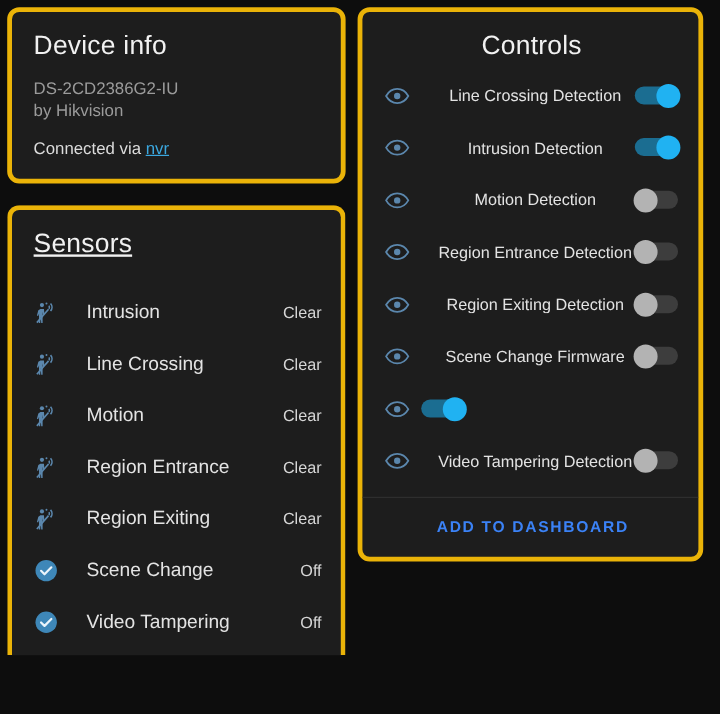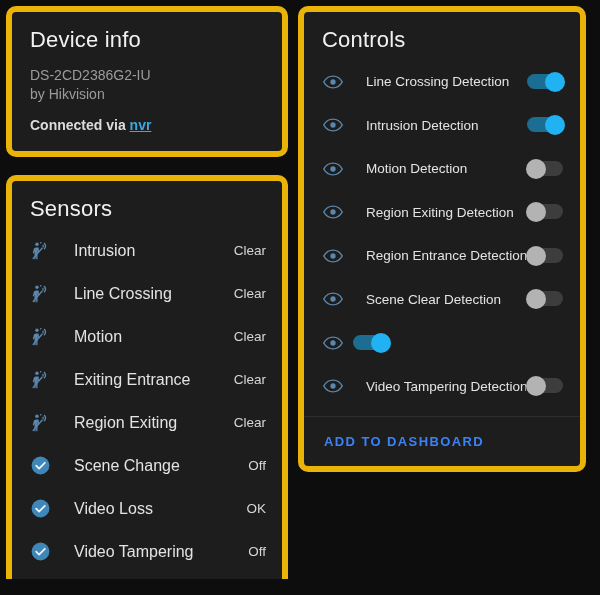--- a/index.html
+++ b/index.html
@@ -24,25 +24,25 @@
     padding: 6px 8px 0 6px;
     box-sizing: border-box;
     align-items: flex-start;
   }
   .col {
     display: flex;
     flex-direction: column;
     gap: 18px;
   }
   .col-left { width: 282px; }
-  .col-right { width: 288px; }
+  .col-right { width: 288px; text-align: center; }
 
   .card {
     background: #1d1d1d;
-    border: 6px solid #eab308;
+    border: 4px solid #eab308;
     border-radius: 10px;
     box-sizing: border-box;
     overflow: hidden;
   }
   .card-pad { padding: 16px 16px 16px 18px; }
 
   .card-title {
     font-size: 22px;
     font-weight: 400;
     color: #f1f1f1;
@@ -50,21 +50,21 @@
     margin: 0 0 14px 0;
     line-height: 1.1;
   }
 
   
   .dev-line {
     font-size: 14px;
     line-height: 19px;
     color: #9b9b9b;
   }
-  .dev-line.bright { color: #dcdcdc; font-weight: bold; }
+  .dev-line.bright { color: #dcdcdc; }
   .dev-group { margin-top: 12px; }
   .dev-link {
     color: #3ba8e0;
     text-decoration: underline;
     cursor: pointer;
   }
 
   
   .rows { padding: 0 16px 6px 18px; }
   .row {
@@ -176,21 +176,21 @@
         <div class="dev-line">DS-2CD2386G2-IU</div>
         <div class="dev-line">by Hikvision</div>
         <div class="dev-group">
           <div class="dev-line bright"><span>Connected via </span><span class="dev-link">nvr</span></div>
         </div>
       </div>
     </div>
 
     <div class="card clipped">
       <div class="card-pad" style="padding-bottom:2px;">
-        <div class="card-title" style="margin-bottom:6px;">Sensors</div>
+        <div class="card-title" style="margin-bottom:22px;text-decoration:underline;">Sensors</div>
       </div>
       <div class="rows" id="sensor-rows">
           <div class="row">
             <span class="row-icon">
               <svg width="22" height="22" viewBox="0 0 24 24" fill="none">
                 <circle cx="7.6" cy="4.6" r="1.9" fill="#5b87ad"></circle>
                 <path d="M6.2 8.1 L9.4 8.1 L9.9 13.2 L8.6 13.4 L8.2 10.6 L8.2 21 L6.9 21 L6.5 15.0 L6.0 21 L4.7 21 L5.0 12.3 L4.1 14.6 L3.0 14.2 L4.3 9.3 Z" fill="#5b87ad"></path>
                 <path d="M3.0 20.6 L13.6 8.4" stroke="#5b87ad" stroke-width="1.5"></path>
                 <path d="M15.4 3.2 A5.1 5.1 0 0 1 15.4 10.0" stroke="#5b87ad" stroke-width="1.5" fill="none"></path>
                 <path d="M14.0 5.2 A2.9 2.9 0 0 1 14.0 8.0" stroke="#5b87ad" stroke-width="1.4" fill="none"></path>
@@ -232,21 +232,21 @@
             <span class="row-icon">
               <svg width="22" height="22" viewBox="0 0 24 24" fill="none">
                 <circle cx="7.6" cy="4.6" r="1.9" fill="#5b87ad"></circle>
                 <path d="M6.2 8.1 L9.4 8.1 L9.9 13.2 L8.6 13.4 L8.2 10.6 L8.2 21 L6.9 21 L6.5 15.0 L6.0 21 L4.7 21 L5.0 12.3 L4.1 14.6 L3.0 14.2 L4.3 9.3 Z" fill="#5b87ad"></path>
                 <path d="M3.0 20.6 L13.6 8.4" stroke="#5b87ad" stroke-width="1.5"></path>
                 <path d="M15.4 3.2 A5.1 5.1 0 0 1 15.4 10.0" stroke="#5b87ad" stroke-width="1.5" fill="none"></path>
                 <path d="M14.0 5.2 A2.9 2.9 0 0 1 14.0 8.0" stroke="#5b87ad" stroke-width="1.4" fill="none"></path>
                 <circle cx="11.7" cy="3.1" r="0.9" fill="#5b87ad"></circle>
               </svg>
             </span>
-            <span class="row-label">Exiting Entrance</span>
+            <span class="row-label">Region Entrance</span>
             <span class="row-value">Clear</span>
           </div>
           <div class="row">
             <span class="row-icon">
               <svg width="22" height="22" viewBox="0 0 24 24" fill="none">
                 <circle cx="7.6" cy="4.6" r="1.9" fill="#5b87ad"></circle>
                 <path d="M6.2 8.1 L9.4 8.1 L9.9 13.2 L8.6 13.4 L8.2 10.6 L8.2 21 L6.9 21 L6.5 15.0 L6.0 21 L4.7 21 L5.0 12.3 L4.1 14.6 L3.0 14.2 L4.3 9.3 Z" fill="#5b87ad"></path>
                 <path d="M3.0 20.6 L13.6 8.4" stroke="#5b87ad" stroke-width="1.5"></path>
                 <path d="M15.4 3.2 A5.1 5.1 0 0 1 15.4 10.0" stroke="#5b87ad" stroke-width="1.5" fill="none"></path>
                 <path d="M14.0 5.2 A2.9 2.9 0 0 1 14.0 8.0" stroke="#5b87ad" stroke-width="1.4" fill="none"></path>
@@ -266,30 +266,20 @@
             <span class="row-label">Scene Change</span>
             <span class="row-value">Off</span>
           </div>
           <div class="row">
             <span class="row-icon">
               <svg width="21" height="21" viewBox="0 0 24 24">
                 <circle cx="12" cy="12" r="10.2" fill="#3e87b8"></circle>
                 <path d="M7.1 12.2 L10.4 15.5 L16.9 8.9" stroke="#eaf4fb" stroke-width="2.1" fill="none" stroke-linecap="round" stroke-linejoin="round"></path>
               </svg>
             </span>
-            <span class="row-label">Video Loss</span>
-            <span class="row-value">OK</span>
-          </div>
-          <div class="row">
-            <span class="row-icon">
-              <svg width="21" height="21" viewBox="0 0 24 24">
-                <circle cx="12" cy="12" r="10.2" fill="#3e87b8"></circle>
-                <path d="M7.1 12.2 L10.4 15.5 L16.9 8.9" stroke="#eaf4fb" stroke-width="2.1" fill="none" stroke-linecap="round" stroke-linejoin="round"></path>
-              </svg>
-            </span>
             <span class="row-label">Video Tampering</span>
             <span class="row-value">Off</span>
           </div>
         </div>
     </div>
 
   </div>
 
   <div class="col col-right">
 
@@ -337,47 +327,47 @@
               <span class="knob"></span>
             </span>
           </div>
           <div class="ctrl-row">
             <span class="row-icon">
               <svg width="22" height="22" viewBox="0 0 24 24" fill="none">
                 <path d="M1.9 12 C4.4 7.6 8.0 5.6 12 5.6 C16 5.6 19.6 7.6 22.1 12 C19.6 16.4 16 18.4 12 18.4 C8.0 18.4 4.4 16.4 1.9 12 Z" stroke="#5b87ad" stroke-width="1.6"></path>
                 <circle cx="12" cy="12" r="2.9" fill="#5b87ad"></circle>
               </svg>
             </span>
+            <span class="ctrl-label">Region Entrance Detection</span>
+            <span class="toggle ">
+              <span class="track"></span>
+              <span class="knob"></span>
+            </span>
+          </div>
+          <div class="ctrl-row">
+            <span class="row-icon">
+              <svg width="22" height="22" viewBox="0 0 24 24" fill="none">
+                <path d="M1.9 12 C4.4 7.6 8.0 5.6 12 5.6 C16 5.6 19.6 7.6 22.1 12 C19.6 16.4 16 18.4 12 18.4 C8.0 18.4 4.4 16.4 1.9 12 Z" stroke="#5b87ad" stroke-width="1.6"></path>
+                <circle cx="12" cy="12" r="2.9" fill="#5b87ad"></circle>
+              </svg>
+            </span>
             <span class="ctrl-label">Region Exiting Detection</span>
             <span class="toggle ">
               <span class="track"></span>
               <span class="knob"></span>
             </span>
           </div>
           <div class="ctrl-row">
             <span class="row-icon">
               <svg width="22" height="22" viewBox="0 0 24 24" fill="none">
                 <path d="M1.9 12 C4.4 7.6 8.0 5.6 12 5.6 C16 5.6 19.6 7.6 22.1 12 C19.6 16.4 16 18.4 12 18.4 C8.0 18.4 4.4 16.4 1.9 12 Z" stroke="#5b87ad" stroke-width="1.6"></path>
                 <circle cx="12" cy="12" r="2.9" fill="#5b87ad"></circle>
               </svg>
             </span>
-            <span class="ctrl-label">Region Entrance Detection</span>
-            <span class="toggle ">
-              <span class="track"></span>
-              <span class="knob"></span>
-            </span>
-          </div>
-          <div class="ctrl-row">
-            <span class="row-icon">
-              <svg width="22" height="22" viewBox="0 0 24 24" fill="none">
-                <path d="M1.9 12 C4.4 7.6 8.0 5.6 12 5.6 C16 5.6 19.6 7.6 22.1 12 C19.6 16.4 16 18.4 12 18.4 C8.0 18.4 4.4 16.4 1.9 12 Z" stroke="#5b87ad" stroke-width="1.6"></path>
-                <circle cx="12" cy="12" r="2.9" fill="#5b87ad"></circle>
-              </svg>
-            </span>
-            <span class="ctrl-label">Scene Clear Detection</span>
+            <span class="ctrl-label">Scene Change Firmware</span>
             <span class="toggle ">
               <span class="track"></span>
               <span class="knob"></span>
             </span>
           </div>
           <div class="ctrl-row">
             <span class="row-icon">
               <svg width="22" height="22" viewBox="0 0 24 24" fill="none">
                 <path d="M1.9 12 C4.4 7.6 8.0 5.6 12 5.6 C16 5.6 19.6 7.6 22.1 12 C19.6 16.4 16 18.4 12 18.4 C8.0 18.4 4.4 16.4 1.9 12 Z" stroke="#5b87ad" stroke-width="1.6"></path>
                 <circle cx="12" cy="12" r="2.9" fill="#5b87ad"></circle>

